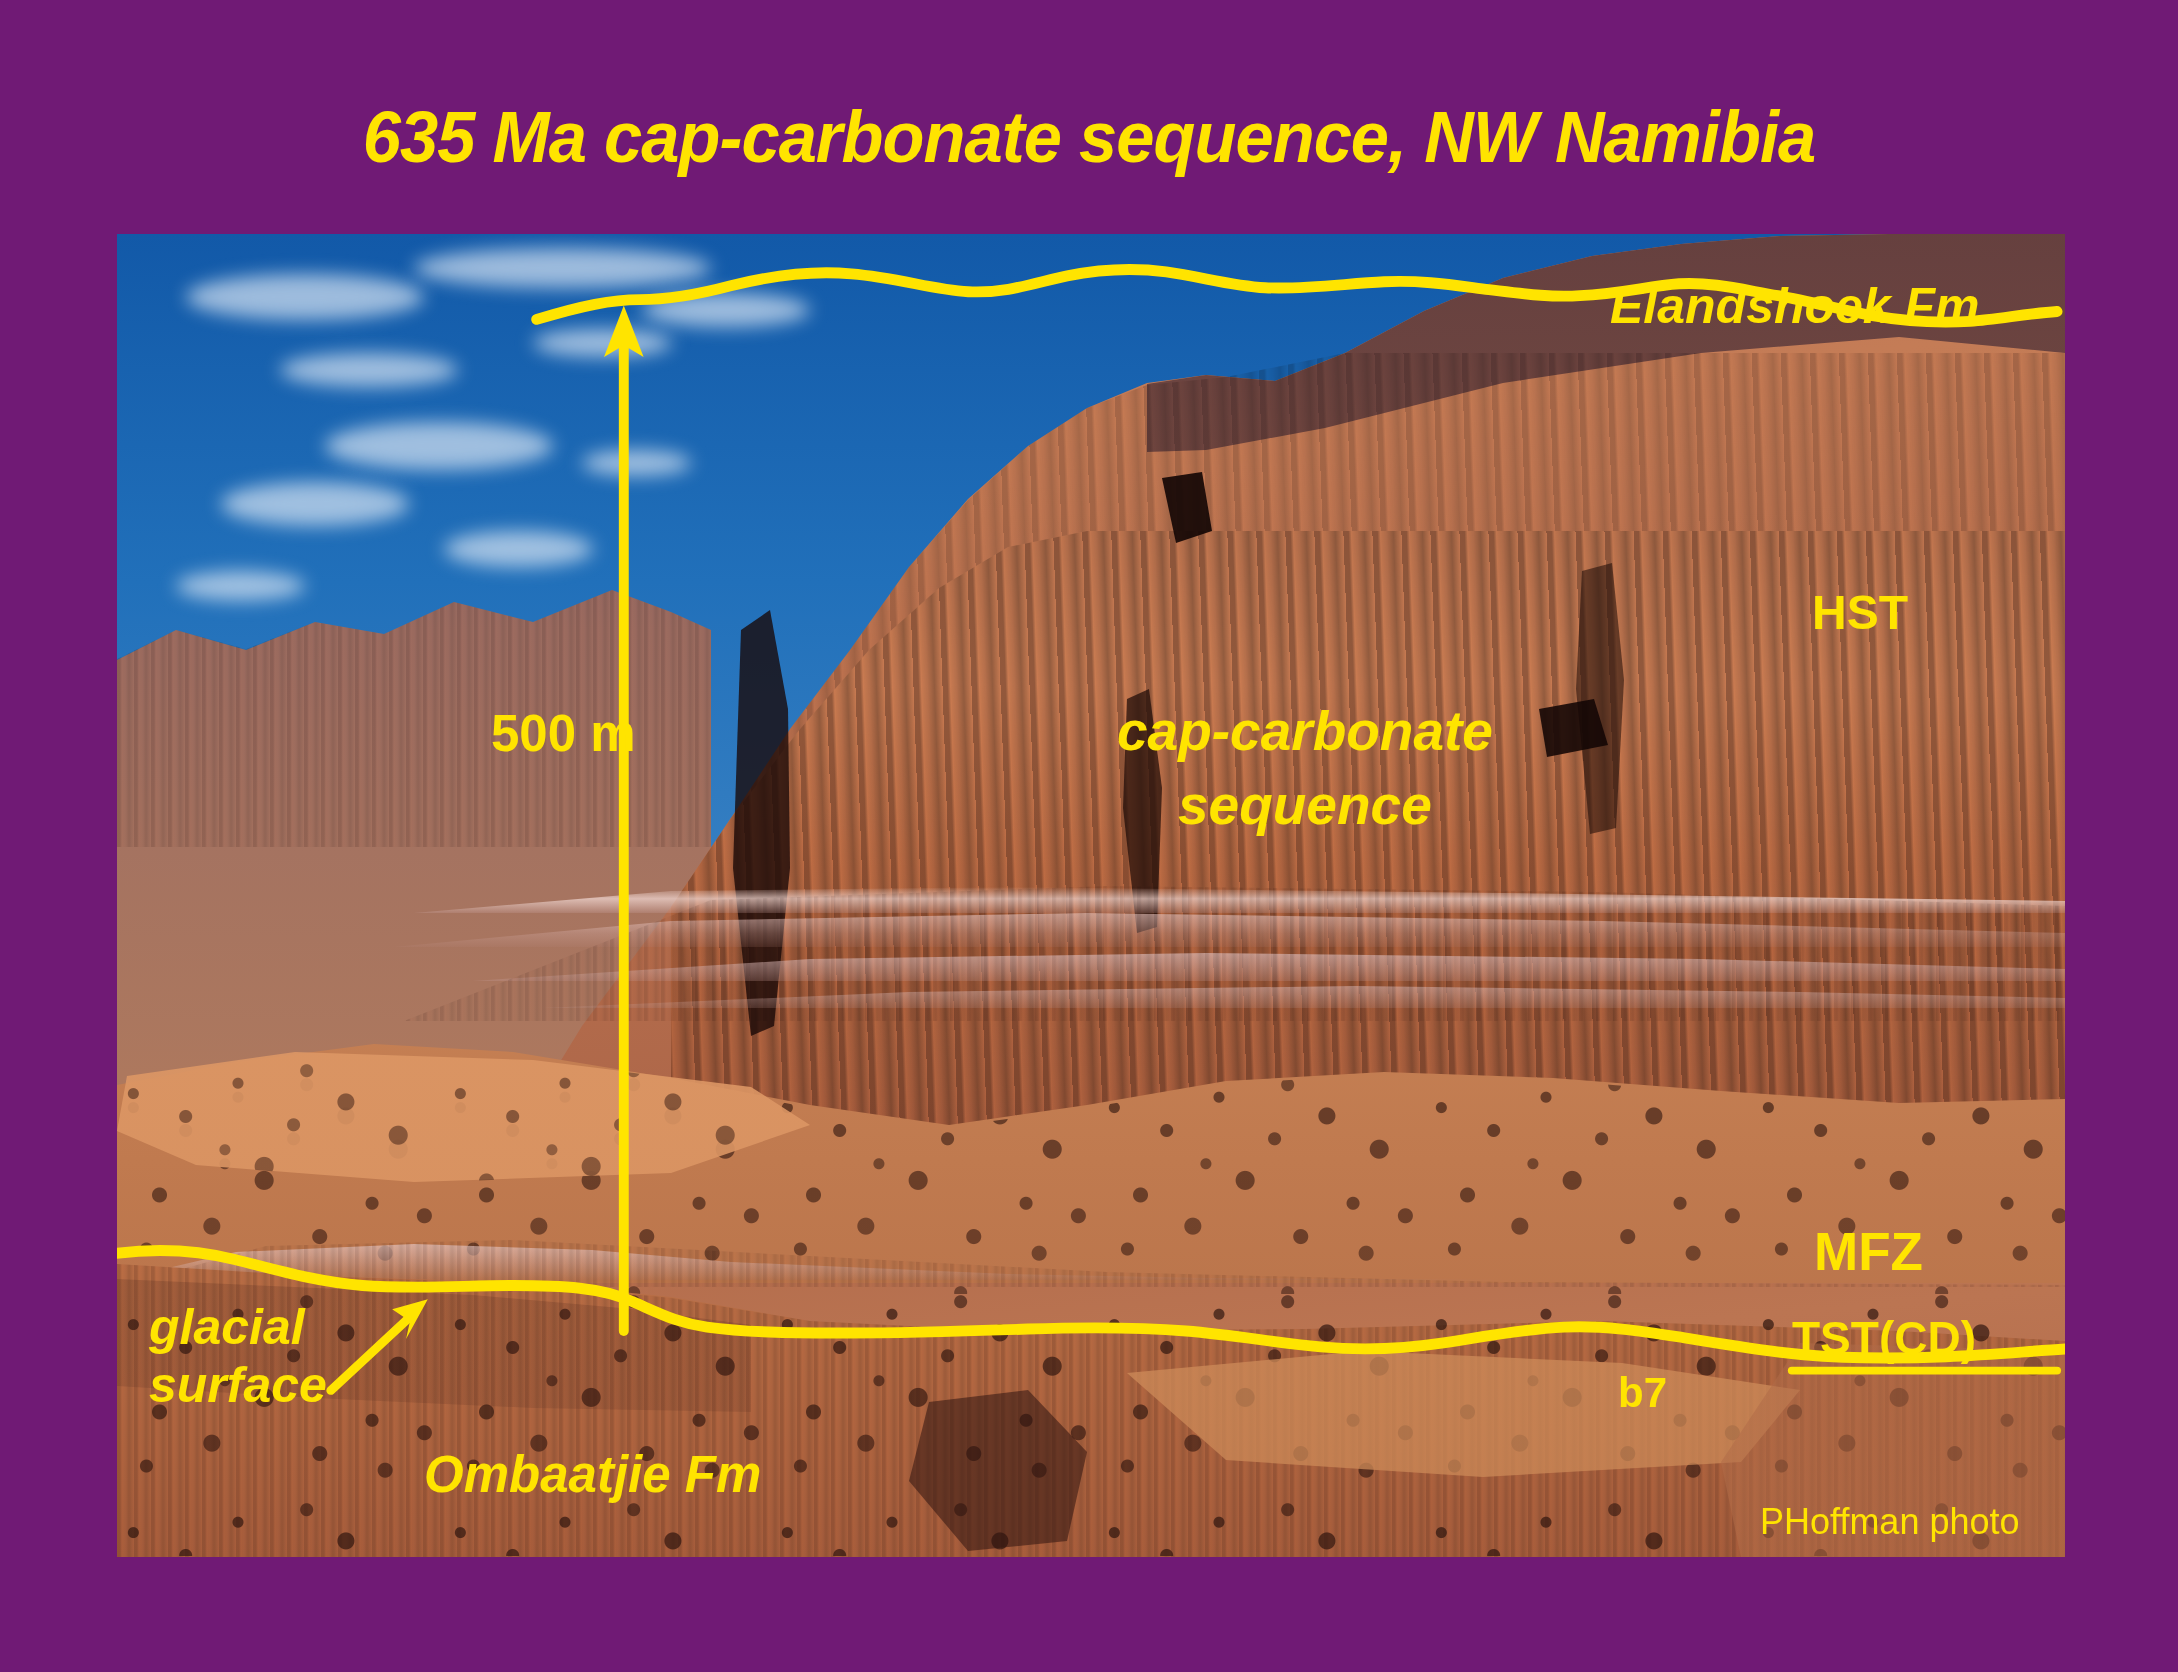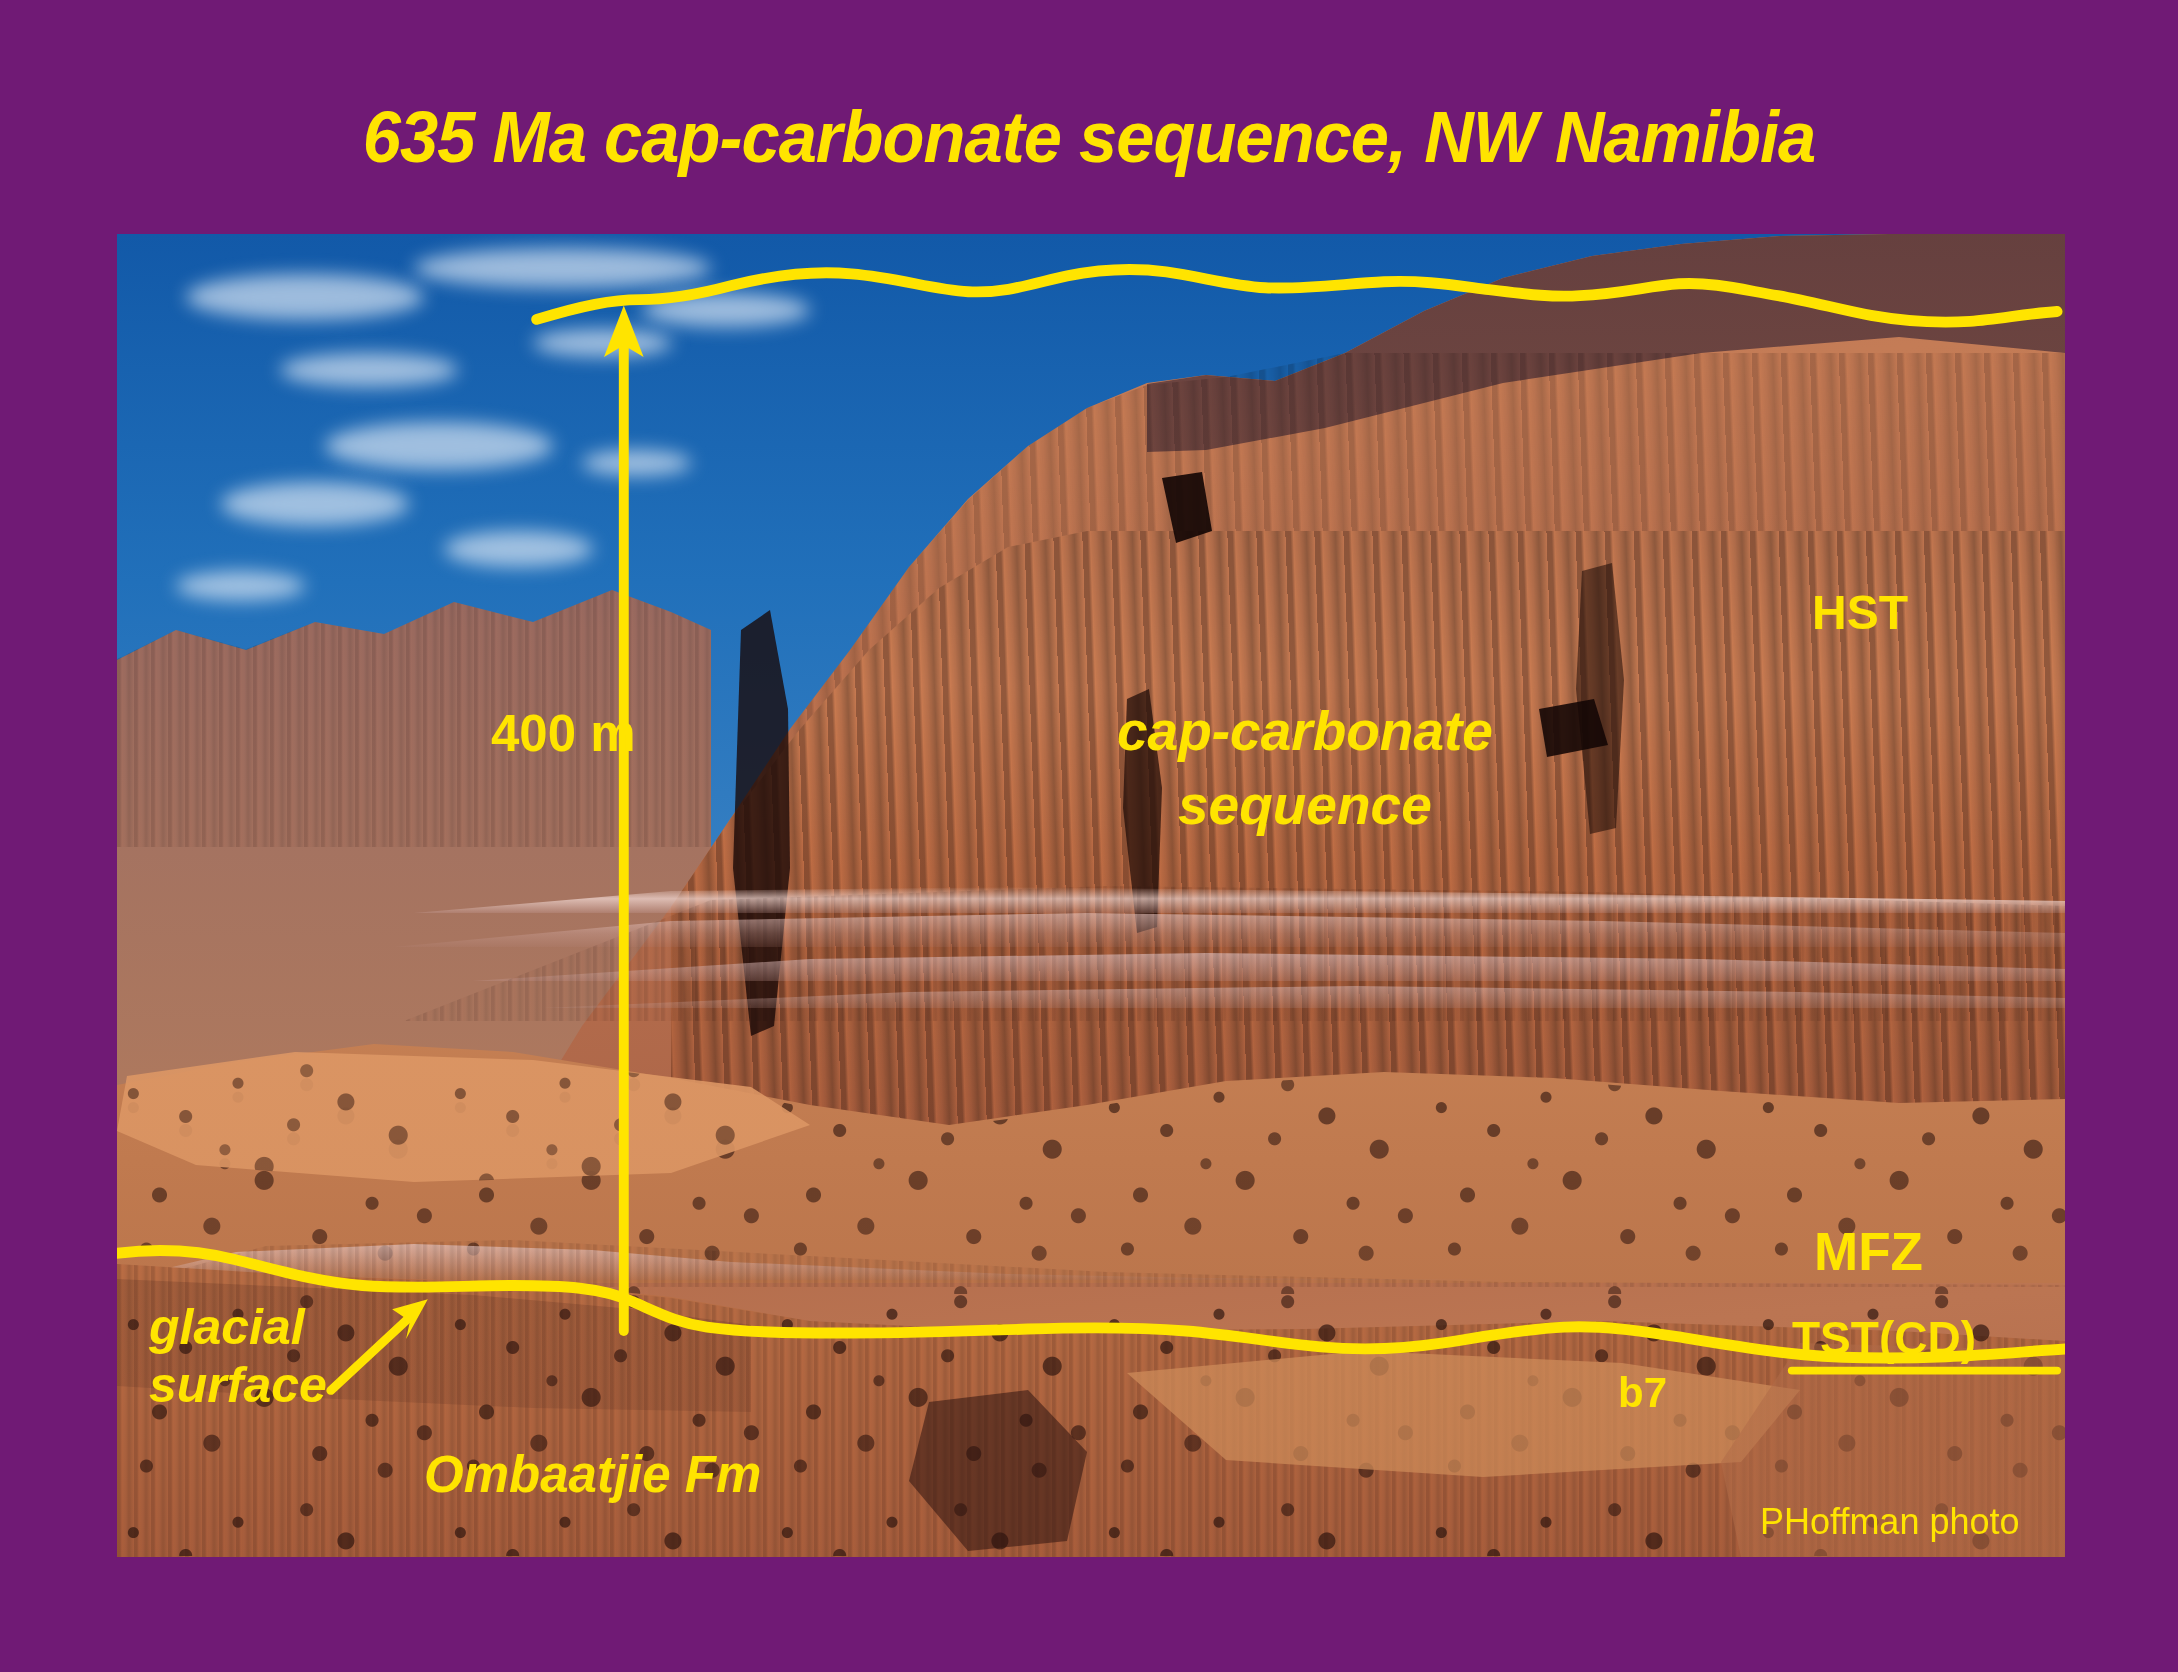--- a/index.html
+++ b/index.html
@@ -330,27 +330,28 @@
 
       <path d="M 512,1108 L 512,96" fill="none" stroke="#ffe400" stroke-width="10" stroke-linecap="round"></path>
       <path d="M 512,72 L 492,124 L 512,112 L 532,124 Z" fill="#ffe400"></path>
 
       <path d="M 216,1168 L 300,1090" fill="none" stroke="#ffe400" stroke-width="9" stroke-linecap="round"></path>
       <path d="M 314,1076 L 278,1086 L 296,1098 L 292,1116 Z" fill="#ffe400"></path>
 
       <path d="M 1692,1148 L 1960,1148" fill="none" stroke="#ffe400" stroke-width="8" stroke-linecap="round"></path>
     </svg>
 
+    <div class="lbl lbl-ital" style="left:1493px; top:46px; font-size:50px;">Elandshoek Fm</div>
 
     <div class="lbl" style="left:1695px; top:354px; font-size:48px;">HST</div>
 
     <div class="lbl lbl-ital" style="left:1000px; top:469px; font-size:55px;">cap-carbonate</div>
     <div class="lbl lbl-ital" style="left:1061px; top:543px; font-size:55px;">sequence</div>
 
-    <div class="lbl" style="left:374px; top:473px; font-size:51px;">400 m</div>
+    <div class="lbl" style="left:374px; top:473px; font-size:51px;">500 m</div>
 
     <div class="lbl" style="left:1697px; top:990px; font-size:53px;">MFZ</div>
     <div class="lbl" style="left:1675px; top:1081px; font-size:46px;">TST(CD)</div>
     <div class="lbl" style="left:1501px; top:1137px; font-size:42px;">b7</div>
 
     <div class="lbl lbl-ital" style="left:32px; top:1067px; font-size:50px;">glacial</div>
     <div class="lbl lbl-ital" style="left:32px; top:1125px; font-size:50px;">surface</div>
 
     <div class="lbl lbl-ital" style="left:307px; top:1214px; font-size:51px;text-align:right;">Ombaatjie Fm</div>
 

